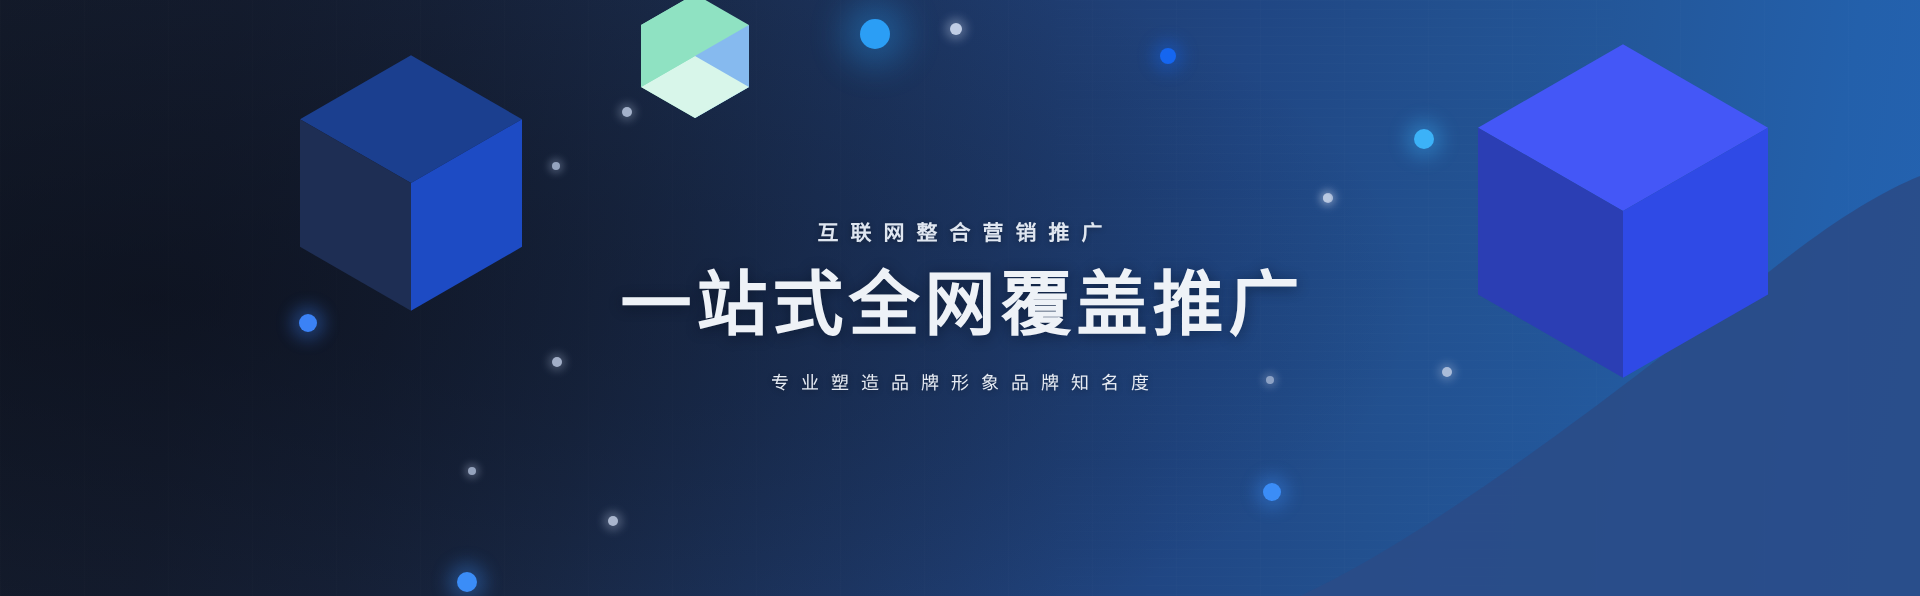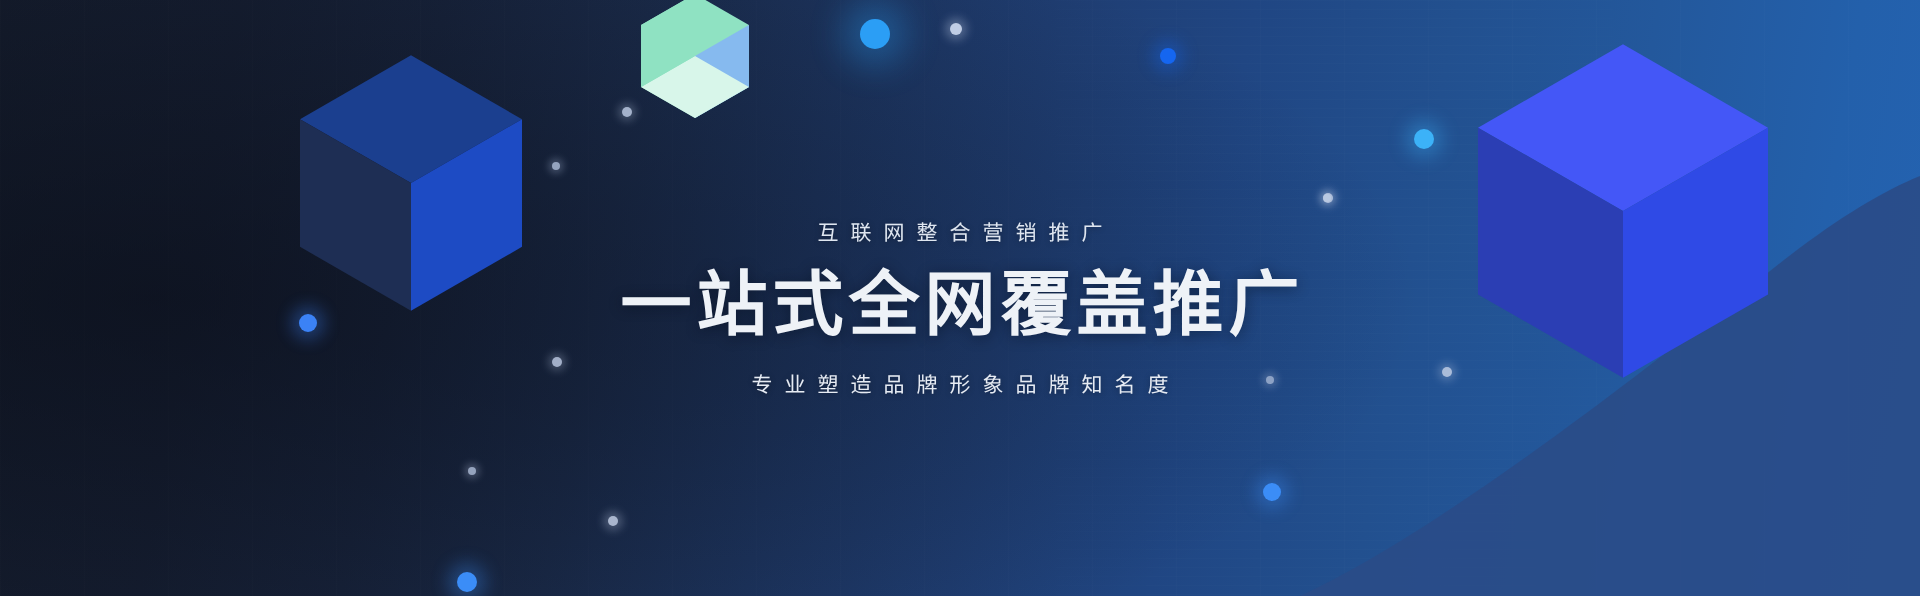--- a/index.html
+++ b/index.html
@@ -79,37 +79,37 @@
     left:0; right:0;
     top:222px;
     text-align:center;
     z-index:6;
   }
   .eyebrow{
     font-size:21px;
     letter-spacing:12px;
     color:#dfe6f0;
     text-indent:12px;
-    font-weight:400;
+    font-weight:700;
     line-height:1;
     margin:0 0 26px 0;
     text-shadow:0 1px 6px rgba(0,0,0,0.30);
   }
   .headline{
     font-size:71px;
     letter-spacing:5px;
     text-indent:5px;
     color:#eef2f7;
     font-weight:700;
     line-height:1;
     margin:0 0 34px 0;
     text-shadow:0 2px 14px rgba(4,10,24,0.45);
   }
   .tagline{
-    font-size:21px;
+    font-size:18px;
     letter-spacing:12px;
     text-indent:12px;
     color:#e6ebf3;
     font-weight:400;
     line-height:1;
     margin:8px;
     text-shadow:0 1px 6px rgba(0,0,0,0.30);
   }
 </style>
 </head>

